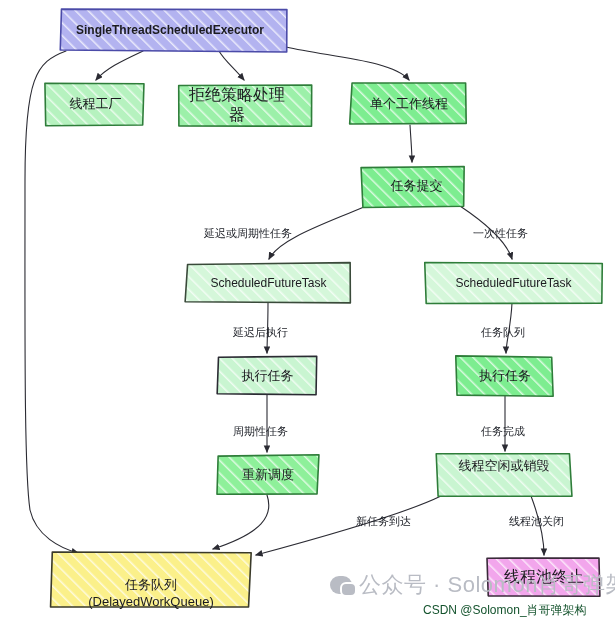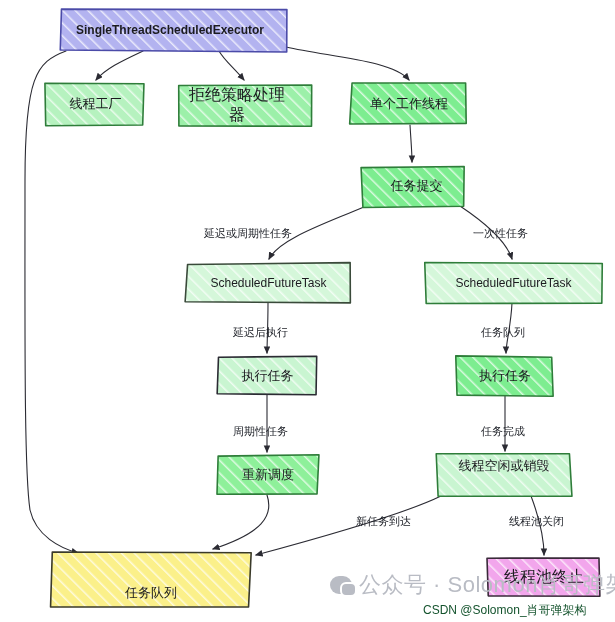--- a/index.html
+++ b/index.html
@@ -235,20 +235,21 @@
       <div class="label">执行任务</div>
     </div>
     <div class="node" style="left: 218px; top: 456px; width: 100px; height: 39px; font-size: 13px;">
       <div class="label">重新调度</div>
     </div>
     <div class="node" style="left: 437px; top: 446px; width: 134px; height: 41px; font-size: 13px;">
       <div class="label">线程空闲或销毁</div>
     </div>
     <div class="node" style="left: 52px; top: 571px; width: 198px; height: 45px; font-size: 13px;">
       <div class="label">任务队列</div>
+      <div class="sub">(DelayedWorkQueue)</div>
     </div>
     <div class="node" style="left: 488px; top: 559px; width: 112px; height: 36px; font-size: 16px;">
       <div class="label">线程池终止</div>
     </div>
   </div>
 
 <div id="edge-labels">
     <div class="edge-label" style="left: 204px; top: 226px;">延迟或周期性任务</div>
     <div class="edge-label" style="left: 473px; top: 226px;">一次性任务</div>
     <div class="edge-label" style="left: 233px; top: 325px;">延迟后执行</div>

